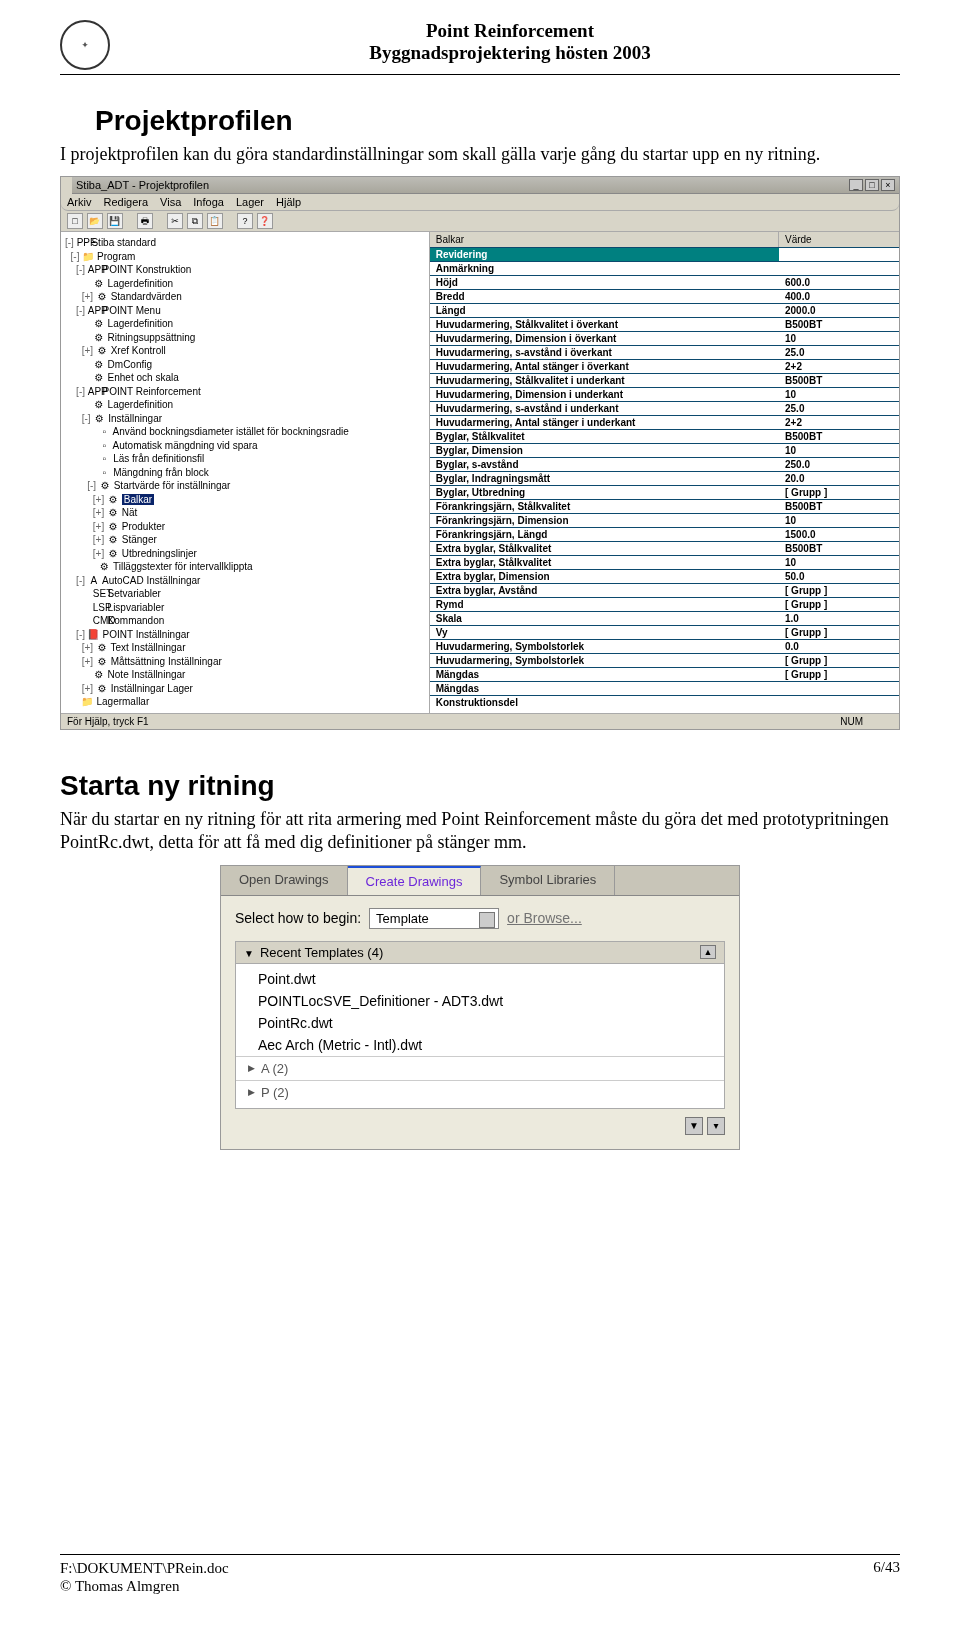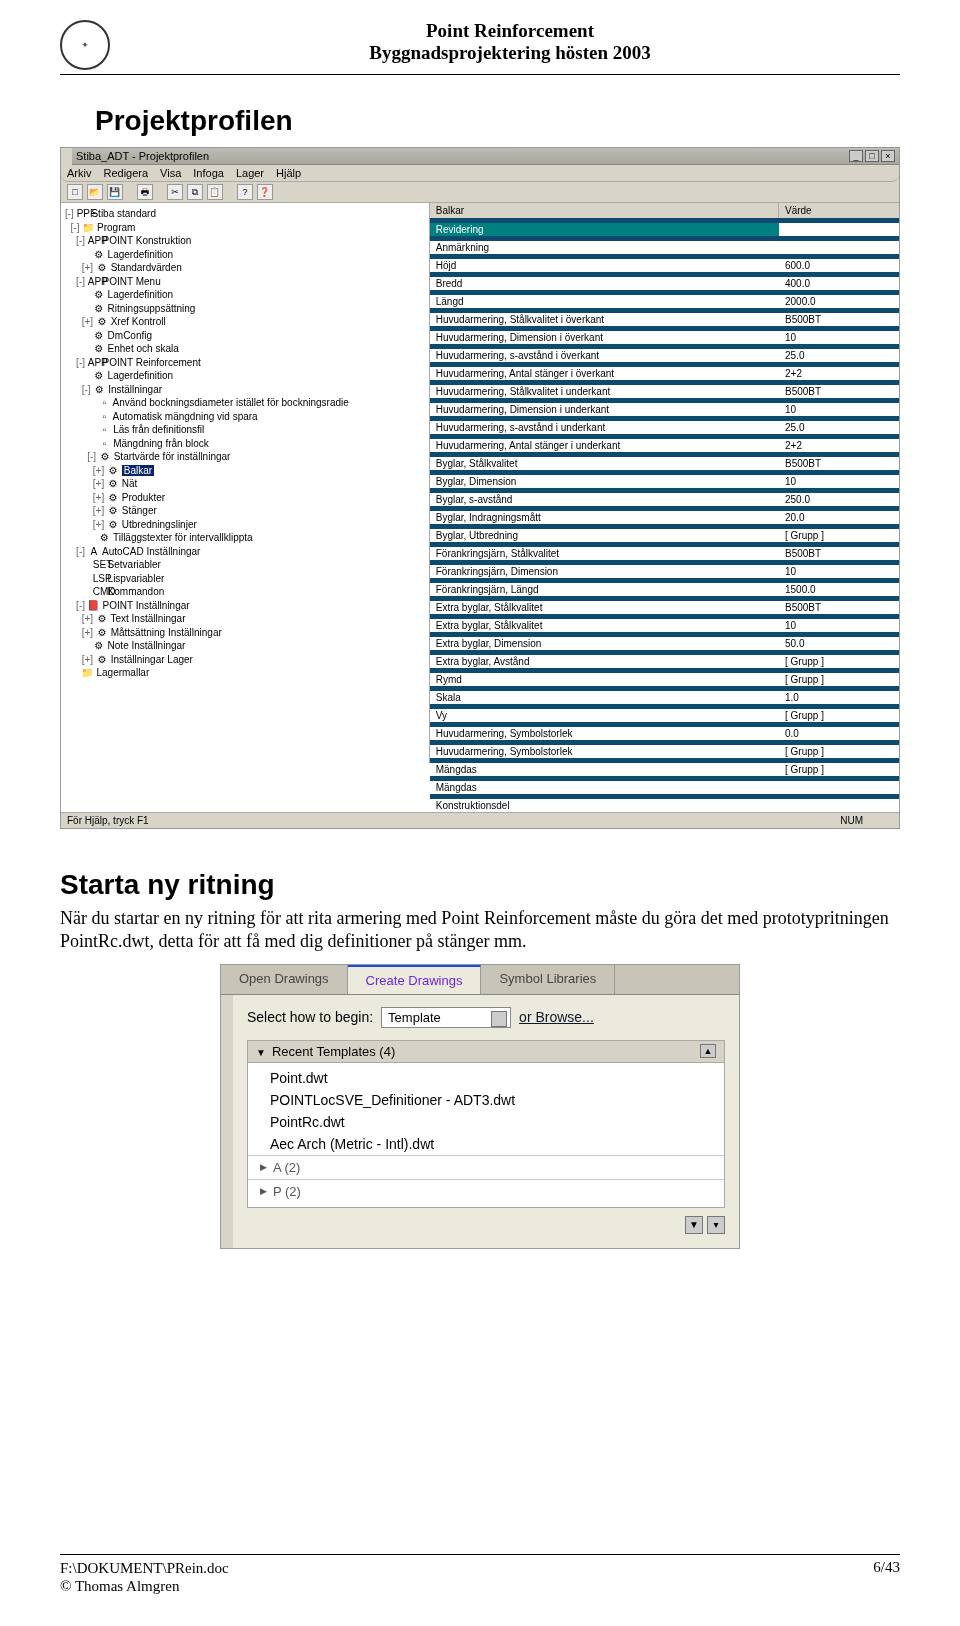--- a/index.html
+++ b/index.html
@@ -132,21 +132,21 @@
     display:flex;
     color:#fff;
     font-weight:normal;
   }
   .props-head .c1, .props-head .c2 {
     padding:2px 6px;
   }
   .props-head .c1 { flex:1; background:#d8d5c8; color:#000; border-right:1px solid #aaa; }
   .props-head .c2 { width:120px; background:#d8d5c8; color:#000; }
   .props-body { }
-  .prow { display:flex; border-top:5px solid #0c4a6e; }
+  .prow { display:flex; border-top:1px solid #0c4a6e;font-weight:bold; }
   .prow .c1 { flex:1; padding:1px 6px; }
   .prow .c2 { width:120px; padding:1px 6px; }
   .prow.hl .c1 { background:#008080; color:#fff; }
   .statusbar {
     background:#d8d5c8;
     border-top:1px solid #aaa;
     font-size:10px;
     padding:2px 6px;
     display:flex;
     justify-content:space-between;
@@ -174,42 +174,41 @@
     color:#444;
   }
   .tab.active {
     background:#eceadd;
     color:#6d28d9;
     border-top:2px solid #1d4ed8;
   }
   .panel2 {
     background:#eceadd;
     padding:12px 14px 14px 14px;
-    margin-left:12px;
   }
   .begin-row {
     display:flex; align-items:center; gap:8px;
     font-size:14px;
     margin-bottom:12px;
   }
   .fake-select {
     border:1px solid #888;
     background:#fff;
     padding:2px 22px 2px 6px;
     font-size:13px;
     position:relative;
     min-width:130px;
   }
   .fake-select::after {
     content:"";
     position:absolute; right:3px; top:3px;
     width:14px; height:14px;
     background:#ccc; border:1px solid #777;
   }
-  .link { text-decoration:underline; color:#0f172a; }
+  .link { text-decoration:underline; color:#737373; }
   .group-head {
     background:#d6d3c6;
     border:1px solid #aaa;
     padding:3px 8px;
     display:flex; align-items:center; justify-content:space-between;
     font-size:13px;
   }
   .group-head .tri { font-size:10px; margin-right:6px; }
   .group-head .upbtn {
     width:16px;height:14px;border:1px solid #777;background:#ccc;
@@ -257,20 +256,21 @@
 
   <div class="header">
     <div class="logo">✦</div>
     <div class="header-text">
       <div class="header-line1">Point Reinforcement</div>
       <div class="header-line2">Byggnadsprojektering hösten 2003</div>
     </div>
   </div>
 
   <h1 class="section">Projektprofilen</h1>
+  <p class="body">I projektprofilen kan du göra standardinställningar som skall gälla varje gång du startar upp en ny ritning.</p>
 
   <div class="win">
     <div class="titlebar">
       <span>Stiba_ADT - Projektprofilen</span>
       <span class="ctr">
         <span class="winbtn">_</span>
         <span class="winbtn">□</span>
         <span class="winbtn">×</span>
       </span>
     </div>

